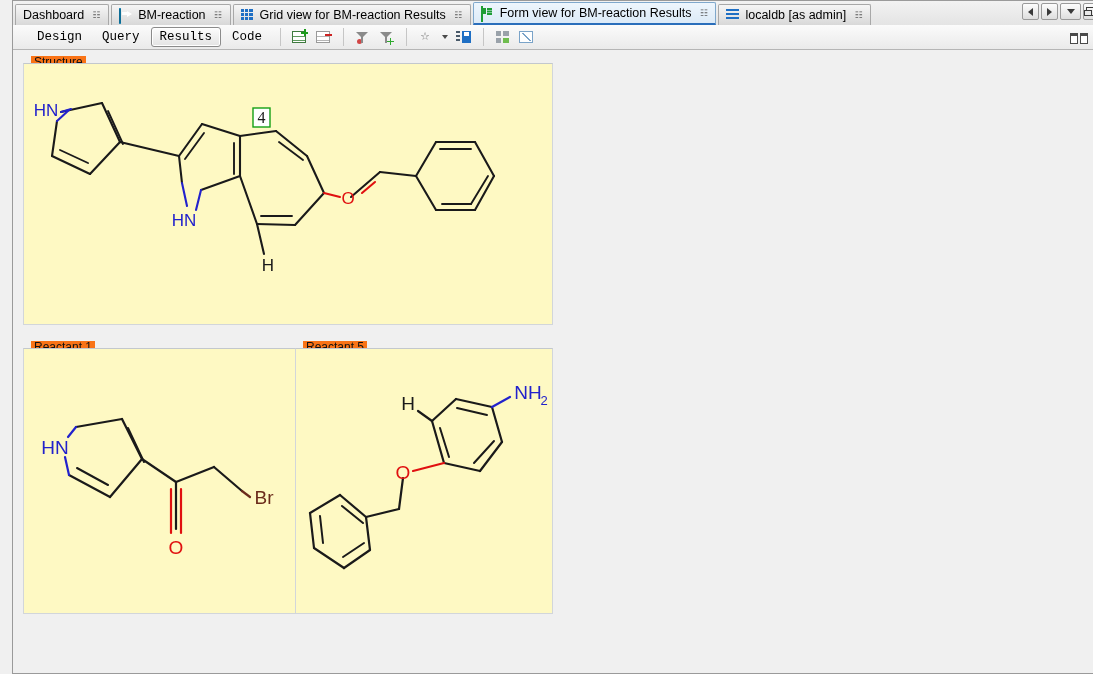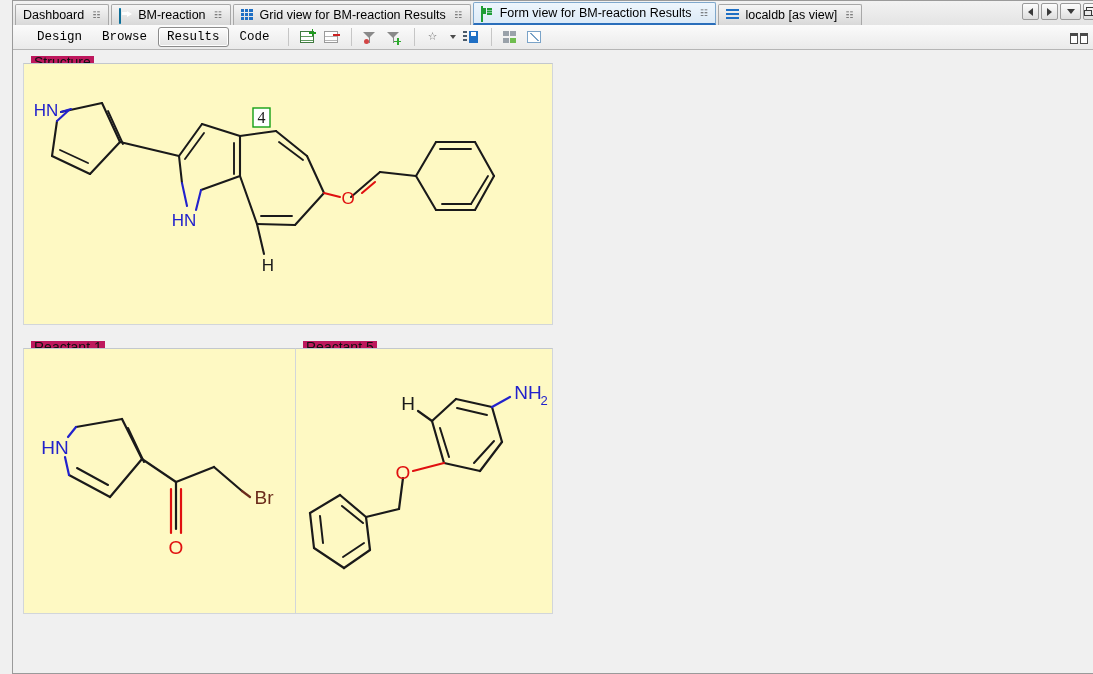--- a/index.html
+++ b/index.html
@@ -131,22 +131,22 @@
   .exportic:after{content:"";position:absolute;left:1px;top:1px;width:11px;height:8px;
         background:linear-gradient(45deg,transparent 46%,#7aa3c8 46%,#7aa3c8 54%,transparent 54%);}
   .bookic{width:19px;height:13px;position:relative;}
   .bookic i{position:absolute;top:2px;width:8px;height:11px;border:1.4px solid #4a4a4a;
         box-sizing:border-box;background:#fff;}
   .bookic i:nth-child(1){left:0;border-top-width:3px;}
   .bookic i:nth-child(2){left:10px;border-top-width:3px;}
 
   
   .group{position:absolute;box-sizing:border-box;}
-  .group > .gtitle{position:absolute;left:8px;top:-1px;background:#be185d;
-        padding:0 3px;font-size:14px;color:#111;line-height:12px;}
+  .group > .gtitle{position:absolute;left:8px;top:-1px;background:#f97316;
+        padding:0 3px;font-size:12px;color:#111;line-height:12px;}
   .group > .gbody{position:absolute;left:0;top:6px;right:0;bottom:0;
         background:#fef9c3;border:1px solid #a9b7c4;box-sizing:border-box;overflow:hidden;}
   .group > .gframe{position:absolute;left:0;top:6px;right:0;bottom:0;
         border:1px solid #d2d6da;border-top-color:#c3c8cd;box-sizing:border-box;
         pointer-events:none;}
 
   #structureGroup{left:10px;top:56px;width:530px;height:268px;}
   #reactant1Group{left:10px;top:341px;width:300px;height:272px;}
   #reactant2Group{left:282px;top:341px;width:258px;height:272px;}
 
@@ -198,21 +198,21 @@
     </div>
 
     <div class="tab active">
       <span class="ticon"><span class="ico-form"></span></span>
       <span class="tlabel">Form view for BM-reaction Results</span>
       <span class="tclose">☷</span>
     </div>
 
     <div class="tab">
       <span class="ticon"><span class="ico-db"><i></i><i></i><i></i></span></span>
-      <span class="tlabel">localdb [as view]</span>
+      <span class="tlabel">localdb [as admin]</span>
       <span class="tclose">☷</span>
     </div>
 
     <div class="tabnav">
       <div class="navbtn">
           <span class="tri-l"></span>
         </div>
       <div class="navbtn">
           <span class="tri-r"></span>
         </div>
@@ -220,21 +220,21 @@
           <span class="tri-d"></span>
         </div>
       <div class="navbtn">
           <span class="win-ic"></span>
         </div>
     </div>
   </div>
 
   <div class="toolbar">
     <div class="mbtn">Design</div>
-    <div class="mbtn">Browse</div>
+    <div class="mbtn">Query</div>
     <div class="mbtn sel">Results</div>
     <div class="mbtn">Code</div>
 
     <div class="tsep"></div>
 
     <div class="tbtn">
       <span class="gridadd">
           <span class="plusmark"></span>
         </span>
     </div>

